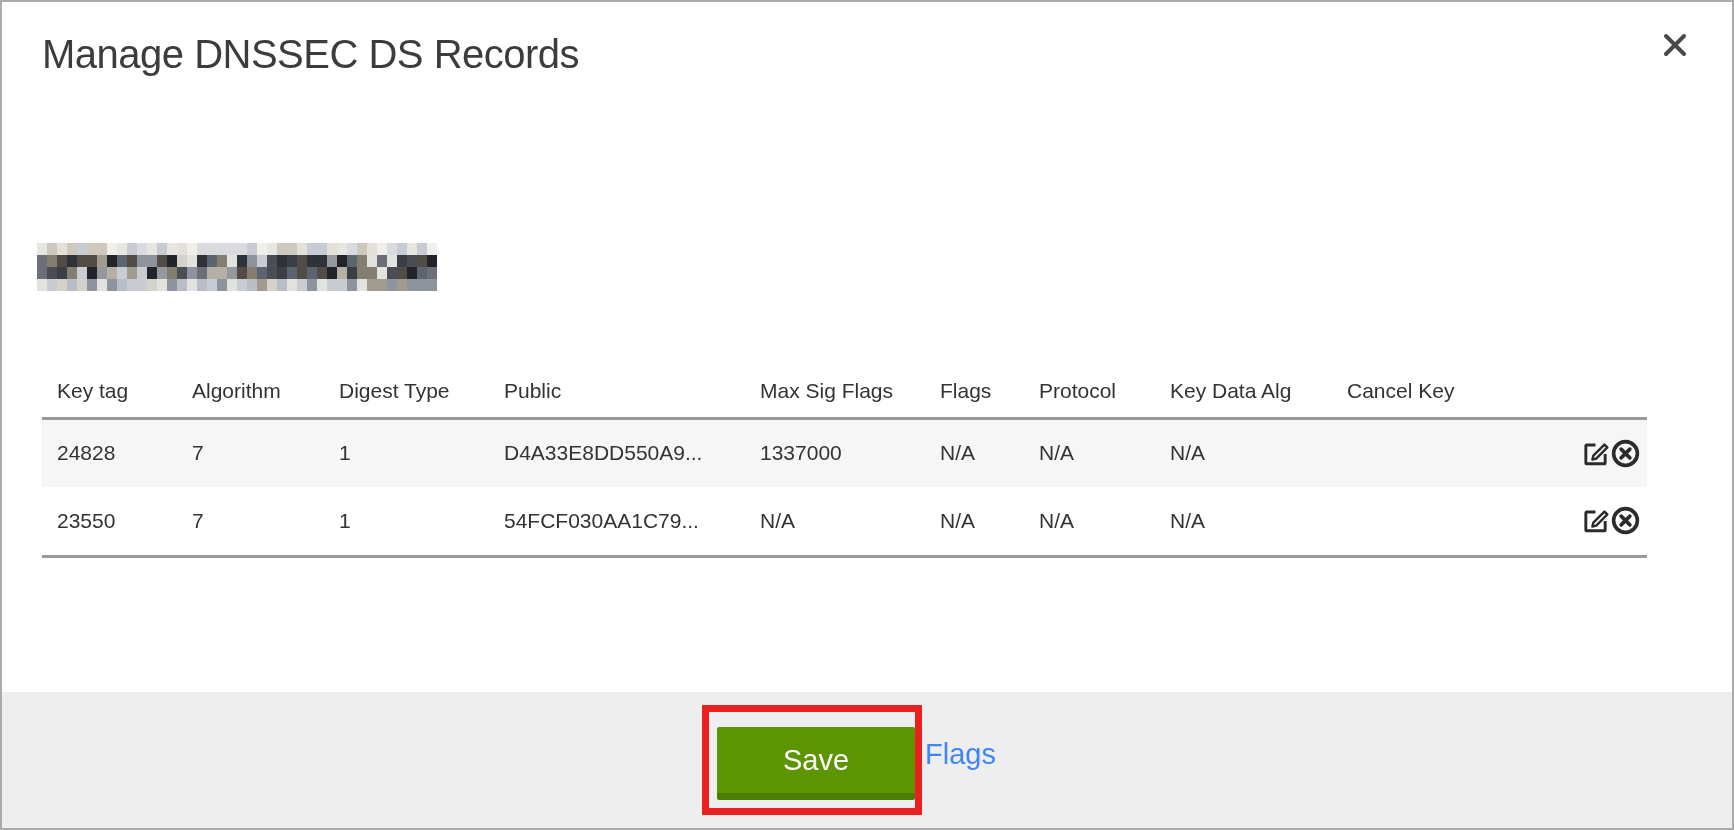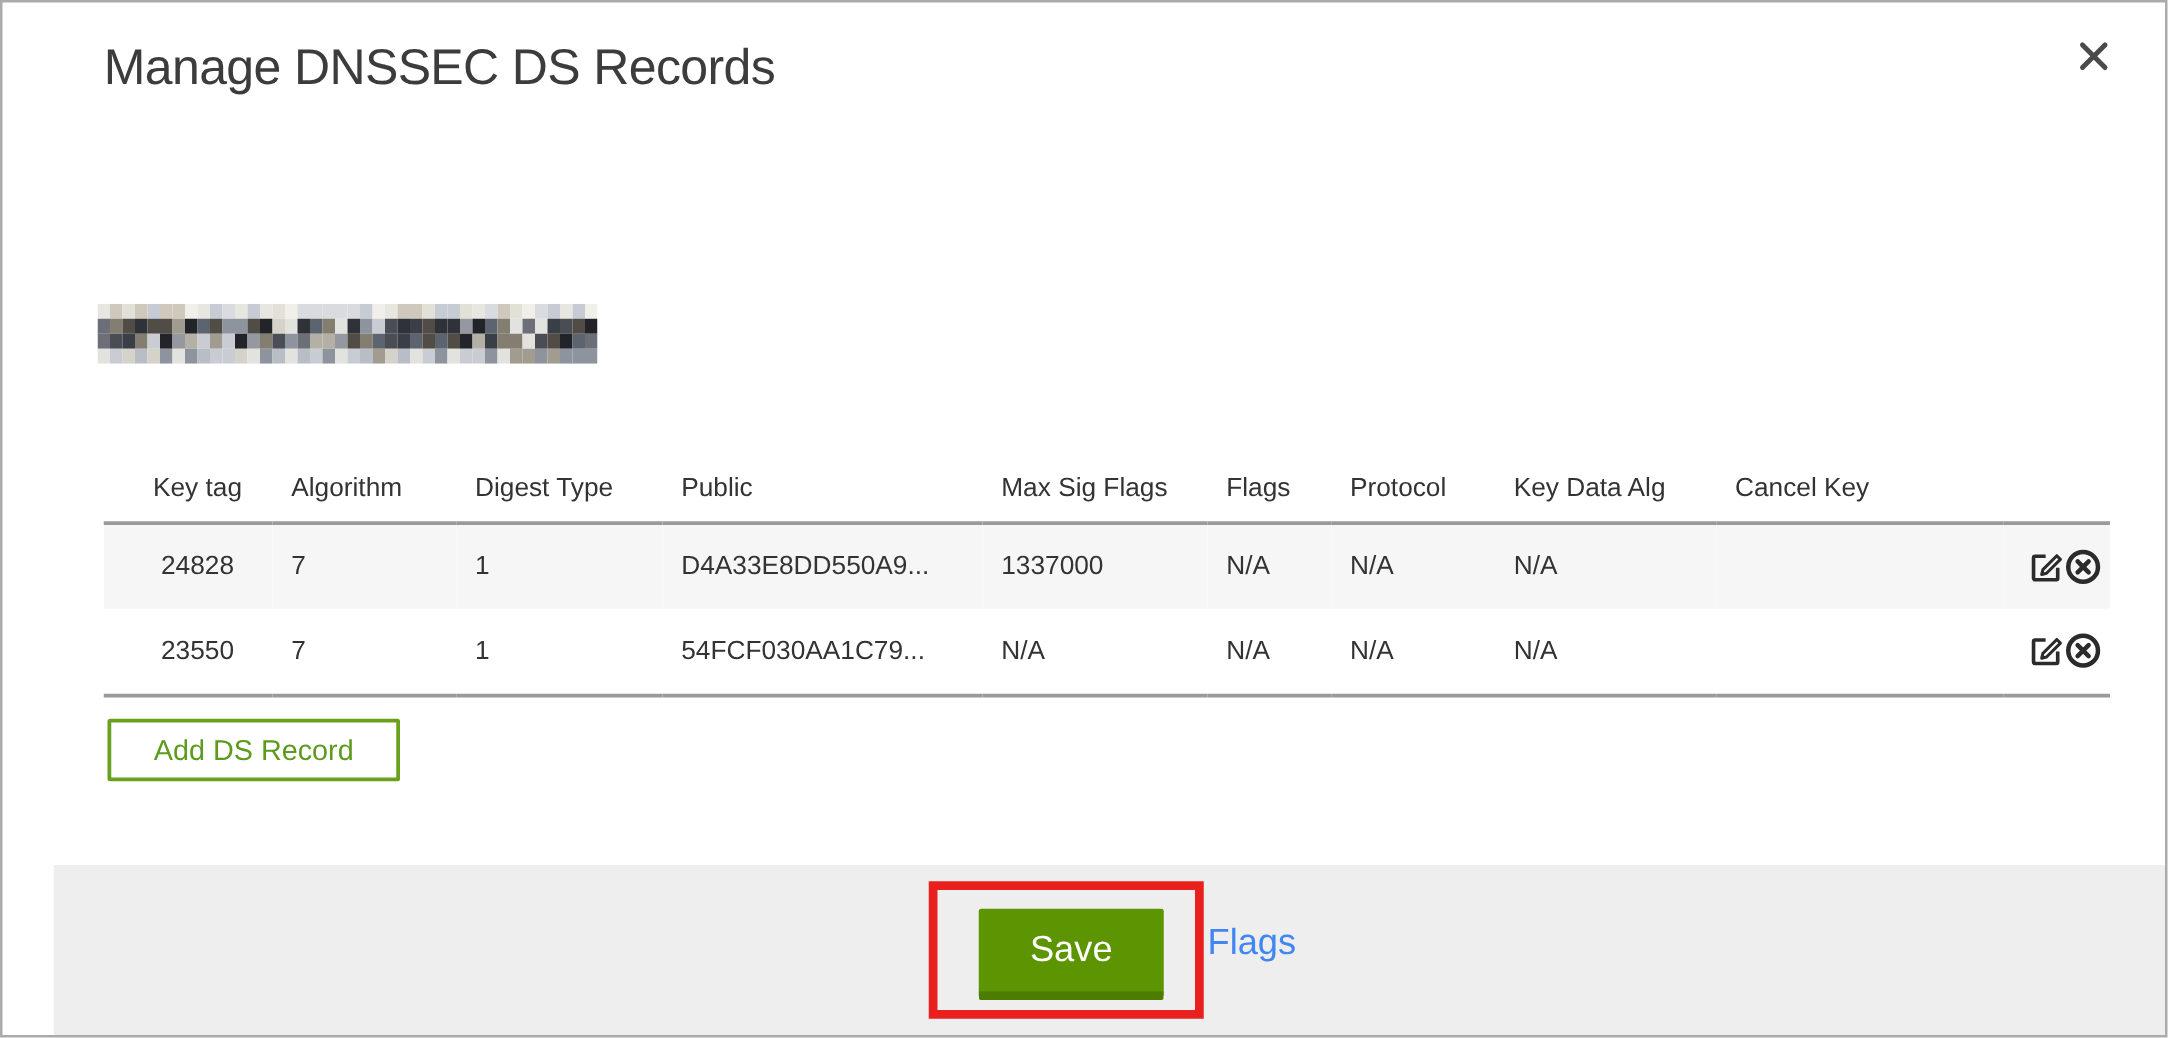--- a/index.html
+++ b/index.html
@@ -5,21 +5,21 @@
   * { margin: 0; padding: 0; box-sizing: border-box; }
   html, body { width: 1734px; height: 830px; }
   body {
     font-family: "Liberation Sans", sans-serif;
     background: #ffffff;
     position: relative;
     border: 2px solid #ababab;
     overflow: hidden;
     color: #333333;
   }
-  .modal { position: absolute; inset: 0; margin-left: 41px; }
+  .modal { position: absolute; inset: 0; }
 
   .title {
     position: absolute; left: 40px; top: 30px;
     font-size: 40px; font-weight: 400; color: #3c3c3c; letter-spacing: -0.5px;
   }
   .close-btn {
     position: absolute; right: 40px; top: 26px;
     width: 34px; height: 34px; cursor: pointer;
     display: flex; align-items: center; justify-content: center;
   }
@@ -39,21 +39,21 @@
   .ds-table {
     position: absolute; left: 40px; top: 370px;
     width: 1605px; border-collapse: collapse; table-layout: fixed;
     font-size: 21px; color: #333333;
   }
   .ds-table th, .ds-table td { text-align: left; padding-left: 15px; overflow: hidden; white-space: nowrap; }
   .ds-table th { font-weight: 400; height: 46px; vertical-align: bottom; padding-bottom: 14px; }
   .ds-table tbody { border-top: 3px solid #9a9a9a; border-bottom: 3px solid #9a9a9a; }
   .ds-table td { height: 69px; vertical-align: middle; }
   .ds-table tbody tr:nth-child(odd) { background: #f6f6f6; }
-  .ds-table th:nth-child(1), .ds-table td:nth-child(1) { width: 135px; text-align: center; }
+  .ds-table th:nth-child(1), .ds-table td:nth-child(1) { width: 135px; }
   .ds-table th:nth-child(2), .ds-table td:nth-child(2) { width: 147px; }
   .ds-table th:nth-child(3), .ds-table td:nth-child(3) { width: 165px; }
   .ds-table th:nth-child(4), .ds-table td:nth-child(4) { width: 256px; }
   .ds-table th:nth-child(5), .ds-table td:nth-child(5) { width: 180px; }
   .ds-table th:nth-child(6), .ds-table td:nth-child(6) { width: 99px;  }
   .ds-table th:nth-child(7), .ds-table td:nth-child(7) { width: 131px; }
   .ds-table th:nth-child(8), .ds-table td:nth-child(8) { width: 177px; }
   .ds-table th:nth-child(9), .ds-table td:nth-child(9) { width: 230px; }
   .ds-table th:nth-child(10), .ds-table td:nth-child(10) { width: 85px; padding-left: 0; }
   .actions-cell { text-align: right !important; padding-right: 6px; }
@@ -70,22 +70,22 @@
   .footer {
     position: absolute; left: 0; right: 0; top: 690px; bottom: 0;
     background: #eeeeee;
   }
   .annotation-box {
     position: absolute; left: 700px; top: 13px;
     width: 220px; height: 110px;
     border: 7px solid #e9201d;
   }
   .save-btn {
-    position: absolute; left: 33px; top: 15px;
-    width: 148px; height: 73px;
+    position: absolute; left: 8px; top: 15px;
+    width: 198px; height: 73px;
     background: #5d9502; border: none; border-bottom: 7px solid #4c7c02;
     border-radius: 2px;
     color: #ffffff; font-size: 29px; font-family: "Liberation Sans", sans-serif;
     cursor: pointer;
   }
   .cancel-link {
     position: absolute; left: 923px; top: 46px;
     font-size: 29px; color: #4186f5; text-decoration: none; cursor: pointer;
   }
 </style>
@@ -164,21 +164,20 @@
     <svg width="31" height="31" viewBox="0 0 24 24" fill="none">
       <circle cx="12" cy="12" r="9.2" stroke="#2b2b2b" stroke-width="2.8"></circle>
       <line x1="8.6" y1="8.6" x2="15.4" y2="15.4" stroke="#2b2b2b" stroke-width="2.8" stroke-linecap="round"></line>
       <line x1="15.4" y1="8.6" x2="8.6" y2="15.4" stroke="#2b2b2b" stroke-width="2.8" stroke-linecap="round"></line>
     </svg>
   </span></td>
         </tr>
       </tbody>
   </table>
 
-  <button class="add-btn">Add DS Record</button>
 
   <div class="footer">
     <div class="annotation-box">
       <button class="save-btn">Save</button>
     </div>
     <a class="cancel-link">Flags</a>
   </div>
 
 </div>
 

